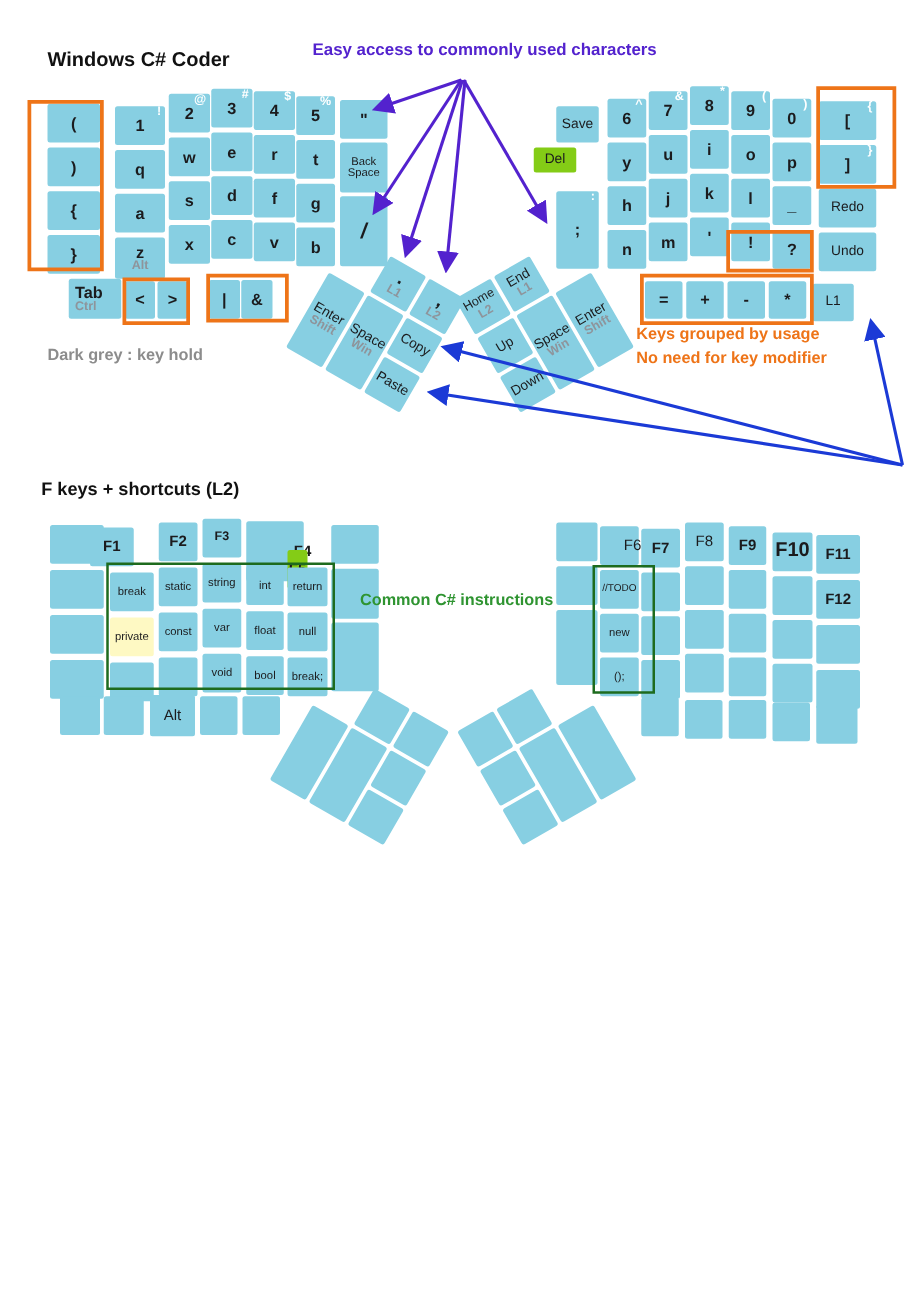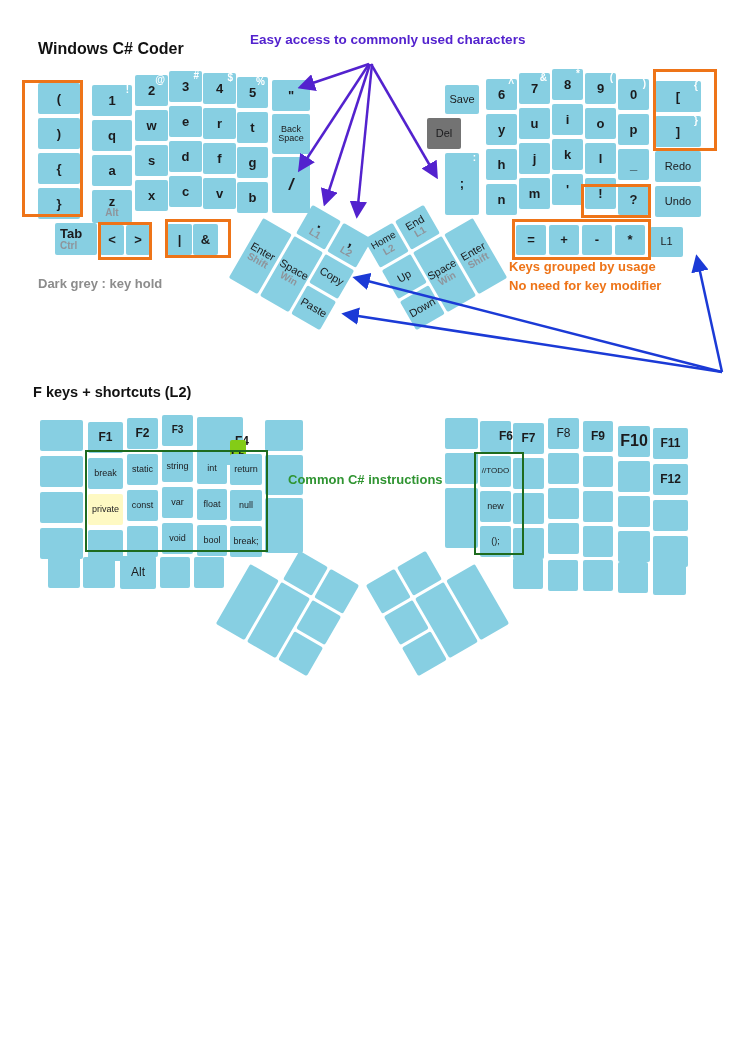--- a/index.html
+++ b/index.html
@@ -155,21 +155,21 @@
     </div>
     <div class="key" style="left: 167px; top: 224px; width: 25px; height: 31px; background: rgb(135, 207, 226);">
       <span class="klabel" style="font-size: 13px; font-weight: 700;">|</span>
     </div>
     <div class="key" style="left: 193px; top: 224px; width: 25px; height: 31px; background: rgb(135, 207, 226);">
       <span class="klabel" style="font-size: 13px; font-weight: 700;">&amp;</span>
     </div>
     <div class="key" style="left: 445px; top: 85px; width: 34px; height: 29px; background: rgb(135, 207, 226);">
       <span class="klabel" style="font-size: 11px; font-weight: 400;">Save</span>
     </div>
-    <div class="key" style="left: 427px; top: 118px; width: 34px; height: 31px; background: #737373;">
+    <div class="key" style="left: 427px; top: 118px; width: 34px; height: 20px; background: #84cc16;">
       <span class="klabel" style="font-size: 11px; font-weight: 400;">Del</span>
     </div>
     <div class="key" style="left: 445px; top: 153px; width: 34px; height: 62px; background: rgb(135, 207, 226);">
       <span class="klabel" style="font-size: 13px; font-weight: 700;">;</span>
       <span class="sup">:</span>
     </div>
     <div class="key" style="left: 486px; top: 79px; width: 31px; height: 31px; background: rgb(135, 207, 226);">
       <span class="klabel" style="font-size: 13px; font-weight: 700;">6</span>
       <span class="sup">^</span>
     </div>
@@ -260,21 +260,21 @@
     <div class="key" style="left: 615px; top: 225px; width: 30px; height: 30px; background: rgb(135, 207, 226);">
       <span class="klabel" style="font-size: 13px; font-weight: 700;">*</span>
     </div>
     <div class="key" style="left: 650px; top: 227px; width: 33px; height: 30px; background: rgb(135, 207, 226);">
       <span class="klabel" style="font-size: 11px; font-weight: 400;">L1</span>
     </div>
     <div class="key" style="left: 40px; top: 420px; width: 43px; height: 31px; background: rgb(135, 207, 226);"></div>
     <div class="key" style="left: 40px; top: 456px; width: 43px; height: 31px; background: rgb(135, 207, 226);"></div>
     <div class="key" style="left: 40px; top: 492px; width: 43px; height: 31px; background: rgb(135, 207, 226);"></div>
     <div class="key" style="left: 40px; top: 528px; width: 43px; height: 31px; background: rgb(135, 207, 226);"></div>
-    <div class="key" style="left: 88px; top: 422px; width: 35px; height: 31px; background: rgb(135, 207, 226);">
+    <div class="key" style="left: 72px; top: 422px; width: 35px; height: 31px; background: rgb(135, 207, 226);">
       <span class="klabel" style="font-size: 12px; font-weight: 700;">F1</span>
     </div>
     <div class="key" style="left: 88px; top: 458px; width: 35px; height: 31px; background: rgb(135, 207, 226);">
       <span class="klabel" style="font-size: 9px; font-weight: 400;">break</span>
     </div>
     <div class="key" style="left: 88px; top: 494px; width: 35px; height: 31px; background: #fef9c3;">
       <span class="klabel" style="font-size: 9px; font-weight: 400;">private</span>
     </div>
     <div class="key" style="left: 88px; top: 530px; width: 35px; height: 31px; background: rgb(135, 207, 226);"></div>
     <div class="key" style="left: 127px; top: 418px; width: 31px; height: 31px; background: rgb(135, 207, 226);">
@@ -330,21 +330,21 @@
     <div class="key" style="left: 83px; top: 557px; width: 32px; height: 31px; background: rgb(135, 207, 226);"></div>
     <div class="key" style="left: 120px; top: 556px; width: 36px; height: 33px; background: rgb(135, 207, 226);">
       <span class="klabel" style="font-size: 12px; font-weight: 400;">Alt</span>
     </div>
     <div class="key" style="left: 160px; top: 557px; width: 30px; height: 31px; background: rgb(135, 207, 226);"></div>
     <div class="key" style="left: 194px; top: 557px; width: 30px; height: 31px; background: rgb(135, 207, 226);"></div>
     <div class="key" style="left: 445px; top: 418px; width: 33px; height: 31px; background: rgb(135, 207, 226);"></div>
     <div class="key" style="left: 445px; top: 453px; width: 33px; height: 31px; background: rgb(135, 207, 226);"></div>
     <div class="key" style="left: 445px; top: 488px; width: 33px; height: 60px; background: rgb(135, 207, 226);"></div>
     <div class="key" style="left: 480px; top: 421px; width: 31px; height: 31px; background: rgb(135, 207, 226);">
-      <span class="klabel" style="font-size: 12px; font-weight: 700; margin-left: 21px;">F6</span>
+      <span class="klabel" style="font-size: 12px; font-weight: 400; margin-left: 21px;">F6</span>
     </div>
     <div class="key" style="left: 480px; top: 456px; width: 31px; height: 31px; background: rgb(135, 207, 226);">
       <span class="klabel" style="font-size: 8px; font-weight: 400;">//TODO</span>
     </div>
     <div class="key" style="left: 480px; top: 491px; width: 31px; height: 31px; background: rgb(135, 207, 226);">
       <span class="klabel" style="font-size: 9px; font-weight: 400;">new</span>
     </div>
     <div class="key" style="left: 480px; top: 526px; width: 31px; height: 31px; background: rgb(135, 207, 226);">
       <span class="klabel" style="font-size: 9px; font-weight: 400;">();</span>
     </div>

